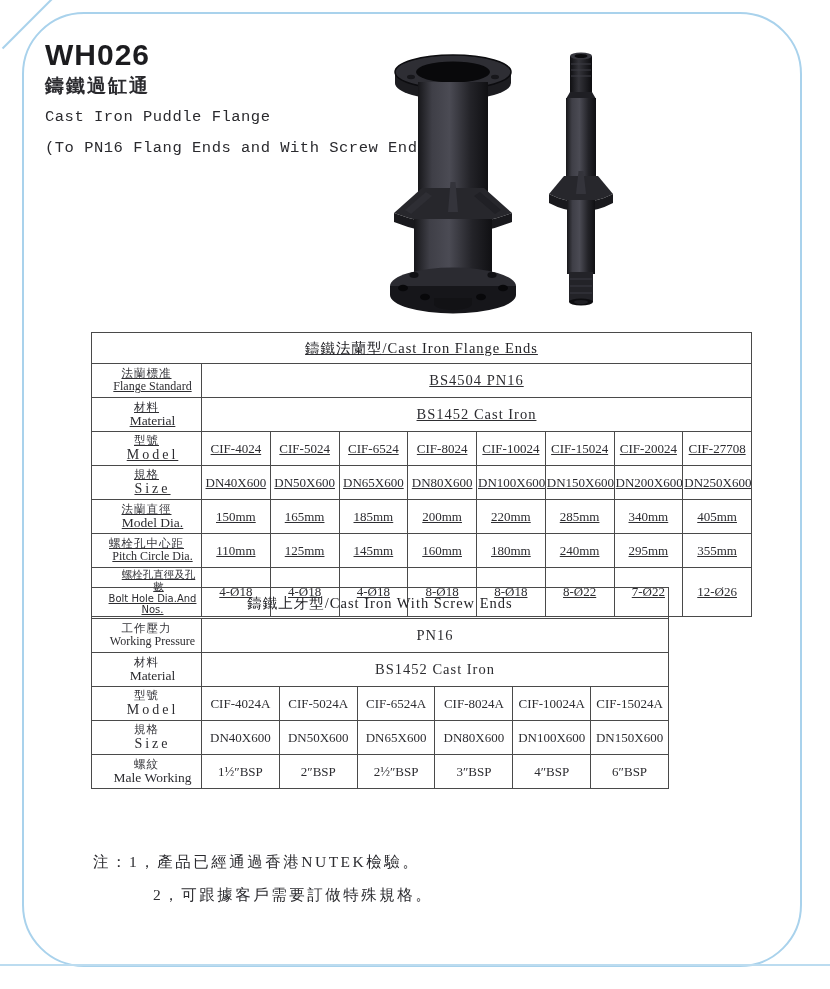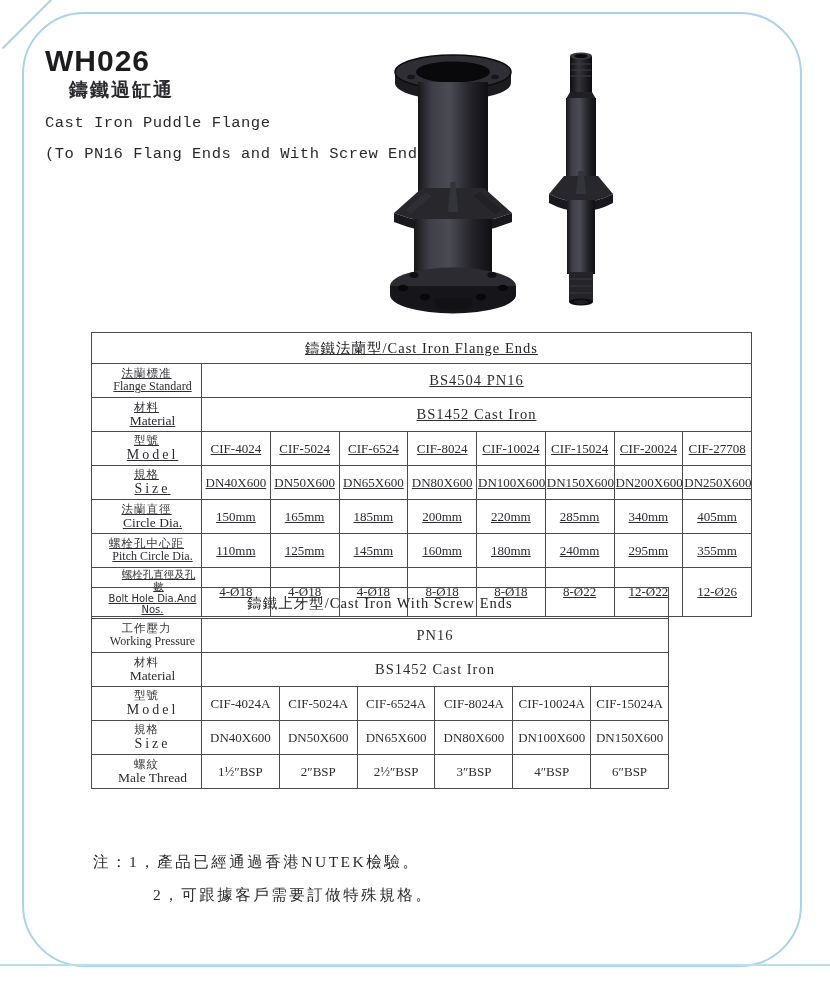--- a/index.html
+++ b/index.html
@@ -21,31 +21,30 @@
   .corner-line{
     position:absolute;left:-8px;top:22px;width:72px;height:2px;
     background:#a9d2ec;transform:rotate(-45deg);
   }
   .bottom-line{
     position:absolute;left:0;top:964px;width:830px;height:2px;
     background:#bcdcf0;
   }
 
   
-  .header{position:absolute;left:45px;top:44px;}
+  .header{position:absolute;left:45px;top:38px;}
   .product-code{
     font-size:30px;font-weight:bold;letter-spacing:1px;
     font-family:"Liberation Sans",sans-serif;color:#1c1c1f;
     line-height:34px;
   }
   .title-cn{
     font-size:19px;font-weight:bold;letter-spacing:2px;
     color:#2a2a2e;line-height:27px;
-    font-family:Liberation Mono, monospace;
-    margin-left:24px;
+    font-family:Liberation Serif, serif;
   }
   .title-en,.subtitle-en{
     font-family:"Liberation Mono","DejaVu Sans Mono",monospace;
     font-size:15.5px;color:#2a2a2e;line-height:25px;letter-spacing:0.5px;margin-top:6px;
   }
 
   
   .product-art{position:absolute;left:378px;top:42px;}
 
   
@@ -212,21 +211,21 @@
           <td class="t-val">DN65X600</td>
           <td class="t-val">DN80X600</td>
           <td class="t-val">DN100X600</td>
           <td class="t-val">DN150X600</td>
           <td class="t-val">DN200X600</td>
           <td class="t-val">DN250X600</td>
         </tr>
         <tr>
           <td class="t-label">
             <div class="lab-cn">法蘭直徑</div>
-            <div class="lab-en">Circle Dia.</div>
+            <div class="lab-en">Model Dia.</div>
           </td>
           <td class="t-val">150mm</td>
           <td class="t-val">165mm</td>
           <td class="t-val">185mm</td>
           <td class="t-val">200mm</td>
           <td class="t-val">220mm</td>
           <td class="t-val">285mm</td>
           <td class="t-val">340mm</td>
           <td class="t-val">405mm</td>
         </tr>
@@ -248,21 +247,21 @@
           <td class="t-label">
             <div class="lab-cn sm">螺栓孔直徑及孔數</div>
             <div class="lab-en xs">Bolt Hole Dia.And Nos.</div>
           </td>
           <td class="t-val">4-Ø18</td>
           <td class="t-val">4-Ø18</td>
           <td class="t-val">4-Ø18</td>
           <td class="t-val">8-Ø18</td>
           <td class="t-val">8-Ø18</td>
           <td class="t-val">8-Ø22</td>
-          <td class="t-val">12-Ø22</td>
+          <td class="t-val">7-Ø22</td>
           <td class="t-val">12-Ø26</td>
         </tr>
       </tbody>
     </table>
   </div>
 <div id="table2-wrap" class="table-wrap">
     <table class="spec-table">
       <colgroup>
         <col style="width: 110px;">
         <col>
@@ -310,21 +309,21 @@
           <td class="t-val">DN40X600</td>
           <td class="t-val">DN50X600</td>
           <td class="t-val">DN65X600</td>
           <td class="t-val">DN80X600</td>
           <td class="t-val">DN100X600</td>
           <td class="t-val">DN150X600</td>
         </tr>
         <tr>
           <td class="t-label">
             <div class="lab-cn">螺紋</div>
-            <div class="lab-en">Male Thread</div>
+            <div class="lab-en">Male Working</div>
           </td>
           <td class="t-val">1½″BSP</td>
           <td class="t-val">2″BSP</td>
           <td class="t-val">2½″BSP</td>
           <td class="t-val">3″BSP</td>
           <td class="t-val">4″BSP</td>
           <td class="t-val">6″BSP</td>
         </tr>
       </tbody>
     </table>

